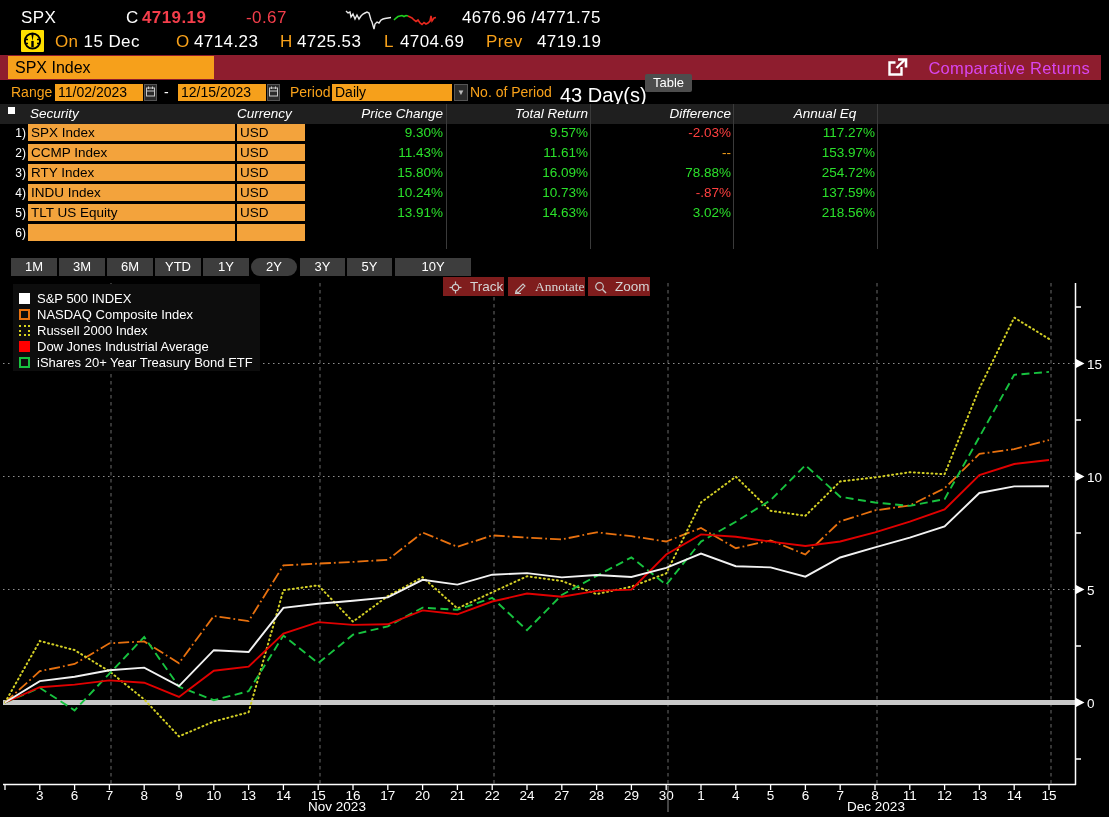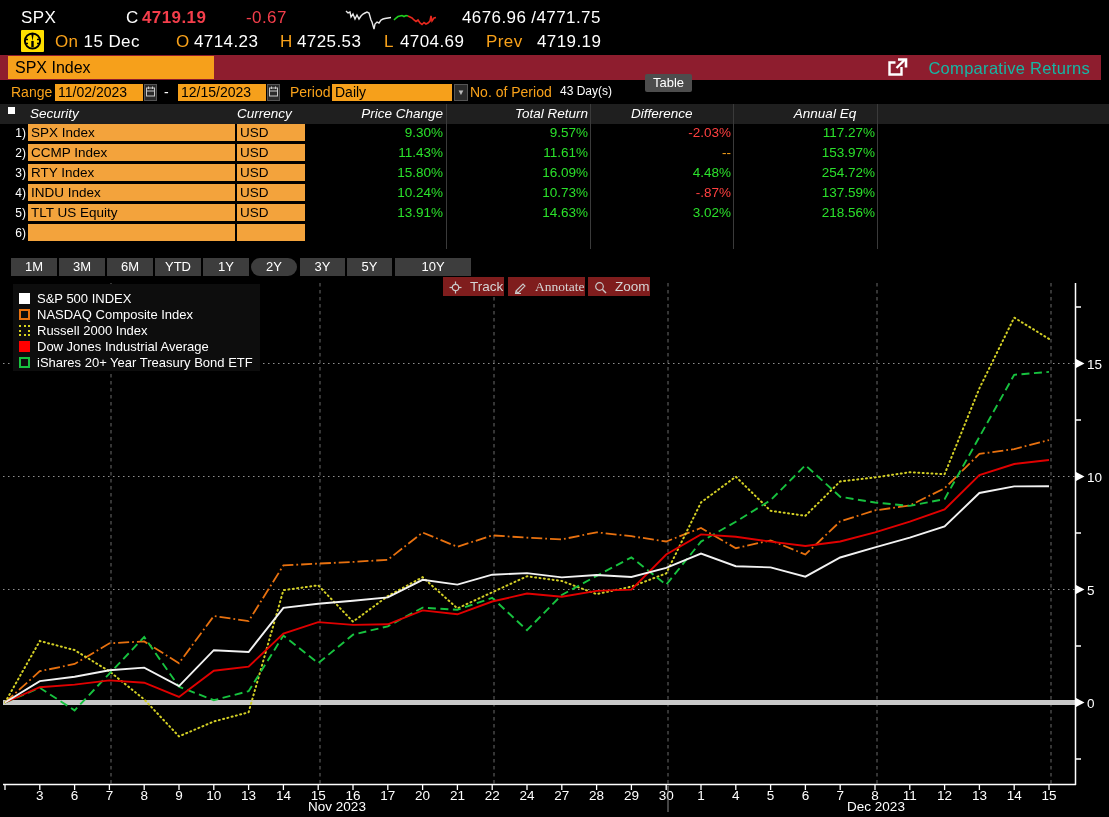--- a/index.html
+++ b/index.html
@@ -8,21 +8,21 @@
 .ab{position:absolute;}
 
 .tb{font-family:"Liberation Sans",sans-serif;font-size:17px;color:#fff;white-space:pre;letter-spacing:0.4px;}
 .amb{color:#F9A21A;}
 .redtx{color:#F43E4B;}
 
 #redbar{left:0;top:55px;width:1101px;height:25px;background:#8E1D2E;}
 #spxtab{left:8px;top:56px;width:206px;height:23px;background:#F6A01B;color:#000;
  font-size:16px;line-height:23px;padding-left:7px;box-sizing:border-box;}
 #settings{left:214px;top:56px;width:186px;height:23px;color:#fff;font-size:16px;line-height:23px;text-align:center;border-right:1px solid #6E1220;}
-#comptitle{right:19px;top:56px;height:23px;color:#14b8a6;font-size:16.5px;letter-spacing:0.3px;line-height:24px;}
+#comptitle{right:19px;top:56px;height:23px;color:#d946ef;font-size:16.5px;letter-spacing:0.3px;line-height:24px;}
 
 .or{color:#F9A21A;font-size:14px;}
 .inputbox{background:#F6A01B;color:#000;font-size:14px;height:17px;line-height:17px;padding:0 3px;}
 .calbtn{width:13px;height:17px;background:#2a2a2a;border:1px solid #555;box-sizing:border-box;}
 .graybtn{background:#4D4D4D;color:#fff;font-size:13px;height:18px;line-height:18px;padding:0 8px;border-radius:2px;}
 
 .hdr{color:#fff;font-size:13.5px;background:#1F1F1F;font-style:italic;}
 .cellnum{color:#fff;font-size:12px;text-align:right;}
 .acell{background:#F3A33C;color:#000;font-size:13.5px;line-height:17px;padding-left:3px;box-sizing:border-box;}
 .v{font-size:13.5px;text-align:right;}
@@ -94,30 +94,30 @@
 <div class="ab calbtn" style="left:267px;top:84px;"><svg width="11" height="15" viewBox="0 0 11 15">
         <rect x="1.5" y="3" width="8" height="8" fill="none" stroke="#C8C8C8" stroke-width="1"></rect>
         <line x1="3.5" y1="1.5" x2="3.5" y2="4" stroke="#C8C8C8"></line>
         <line x1="7.5" y1="1.5" x2="7.5" y2="4" stroke="#C8C8C8"></line>
         <line x1="1.5" y1="6" x2="9.5" y2="6" stroke="#C8C8C8"></line>
       </svg></div>
 <div class="ab or" style="left:290px;top:84px;">Period</div>
 <div class="ab inputbox" style="left:332px;top:84px;width:120px;box-sizing:border-box;">Daily</div>
 <div class="ab" style="left:454px;top:84px;width:14px;height:17px;background:#2a2a2a;border:1px solid #555;box-sizing:border-box;color:#bbb;font-size:8px;text-align:center;line-height:15px;">▼</div>
 <div class="ab or" style="left:470px;top:84px;">No. of Period</div>
-<div class="ab" style="left:560px;top:84px;color:#fff;font-size:12px;">43 Day(s)</div>
+<div class="ab" style="left:560px;top:84px;color:#fff;font-size:20px;">43 Day(s)</div>
 <div class="ab graybtn" style="left:645px;top:74px;">Table</div>
 
 <div class="ab hdr" style="left:0px;top:104px;width:1109px;height:20px;"></div>
 <div class="ab" style="left:8px;top:107px;width:7px;height:7px;background:#fff;"></div>
 <div class="ab hdr" style="left:30px;top:106px;">Security</div>
 <div class="ab hdr" style="left:237px;top:106px;">Currency</div>
 <div class="ab hdr" style="left:343px;top:106px;width:100px;text-align:right;">Price Change</div>
 <div class="ab hdr" style="left:488px;top:106px;width:100px;text-align:right;">Total Return</div>
-<div class="ab hdr" style="left:631px;top:106px;width:100px;text-align:left;">Difference</div>
+<div class="ab hdr" style="left:631px;top:106px;width:100px;text-align:right;">Difference</div>
 <div class="ab hdr" style="left:775px;top:106px;width:100px;text-align:center;">Annual Eq</div>
 <div id="tablerows">
 <div class="ab cellnum" style="left:4px;top:126px;width:22px;">1)</div>
 <div class="ab acell" style="left:28px;top:124px;width:207px;height:17px;">SPX Index</div>
 <div class="ab acell" style="left:237px;top:124px;width:68px;height:17px;">USD</div>
 <div class="ab v grn" style="left:343px;top:125px;width:100px;">9.30%</div>
 <div class="ab v grn" style="left:488px;top:125px;width:100px;">9.57%</div>
 <div class="ab v rd" style="left:631px;top:125px;width:100px;">-2.03%</div>
 <div class="ab v grn" style="left:775px;top:125px;width:100px;">117.27%</div>
 <div class="ab cellnum" style="left:4px;top:146px;width:22px;">2)</div>
@@ -125,21 +125,21 @@
 <div class="ab acell" style="left:237px;top:144px;width:68px;height:17px;">USD</div>
 <div class="ab v grn" style="left:343px;top:145px;width:100px;">11.43%</div>
 <div class="ab v grn" style="left:488px;top:145px;width:100px;">11.61%</div>
 <div class="ab v org" style="left:631px;top:145px;width:100px;">--</div>
 <div class="ab v grn" style="left:775px;top:145px;width:100px;">153.97%</div>
 <div class="ab cellnum" style="left:4px;top:166px;width:22px;">3)</div>
 <div class="ab acell" style="left:28px;top:164px;width:207px;height:17px;">RTY Index</div>
 <div class="ab acell" style="left:237px;top:164px;width:68px;height:17px;">USD</div>
 <div class="ab v grn" style="left:343px;top:165px;width:100px;">15.80%</div>
 <div class="ab v grn" style="left:488px;top:165px;width:100px;">16.09%</div>
-<div class="ab v grn" style="left:631px;top:165px;width:100px;">4.48%</div>
+<div class="ab v grn" style="left:631px;top:165px;width:100px;">78.88%</div>
 <div class="ab v grn" style="left:775px;top:165px;width:100px;">254.72%</div>
 <div class="ab cellnum" style="left:4px;top:186px;width:22px;">4)</div>
 <div class="ab acell" style="left:28px;top:184px;width:207px;height:17px;">INDU Index</div>
 <div class="ab acell" style="left:237px;top:184px;width:68px;height:17px;">USD</div>
 <div class="ab v grn" style="left:343px;top:185px;width:100px;">10.24%</div>
 <div class="ab v grn" style="left:488px;top:185px;width:100px;">10.73%</div>
 <div class="ab v rd" style="left:631px;top:185px;width:100px;">-.87%</div>
 <div class="ab v grn" style="left:775px;top:185px;width:100px;">137.59%</div>
 <div class="ab cellnum" style="left:4px;top:206px;width:22px;">5)</div>
 <div class="ab acell" style="left:28px;top:204px;width:207px;height:17px;">TLT US Equity</div>

